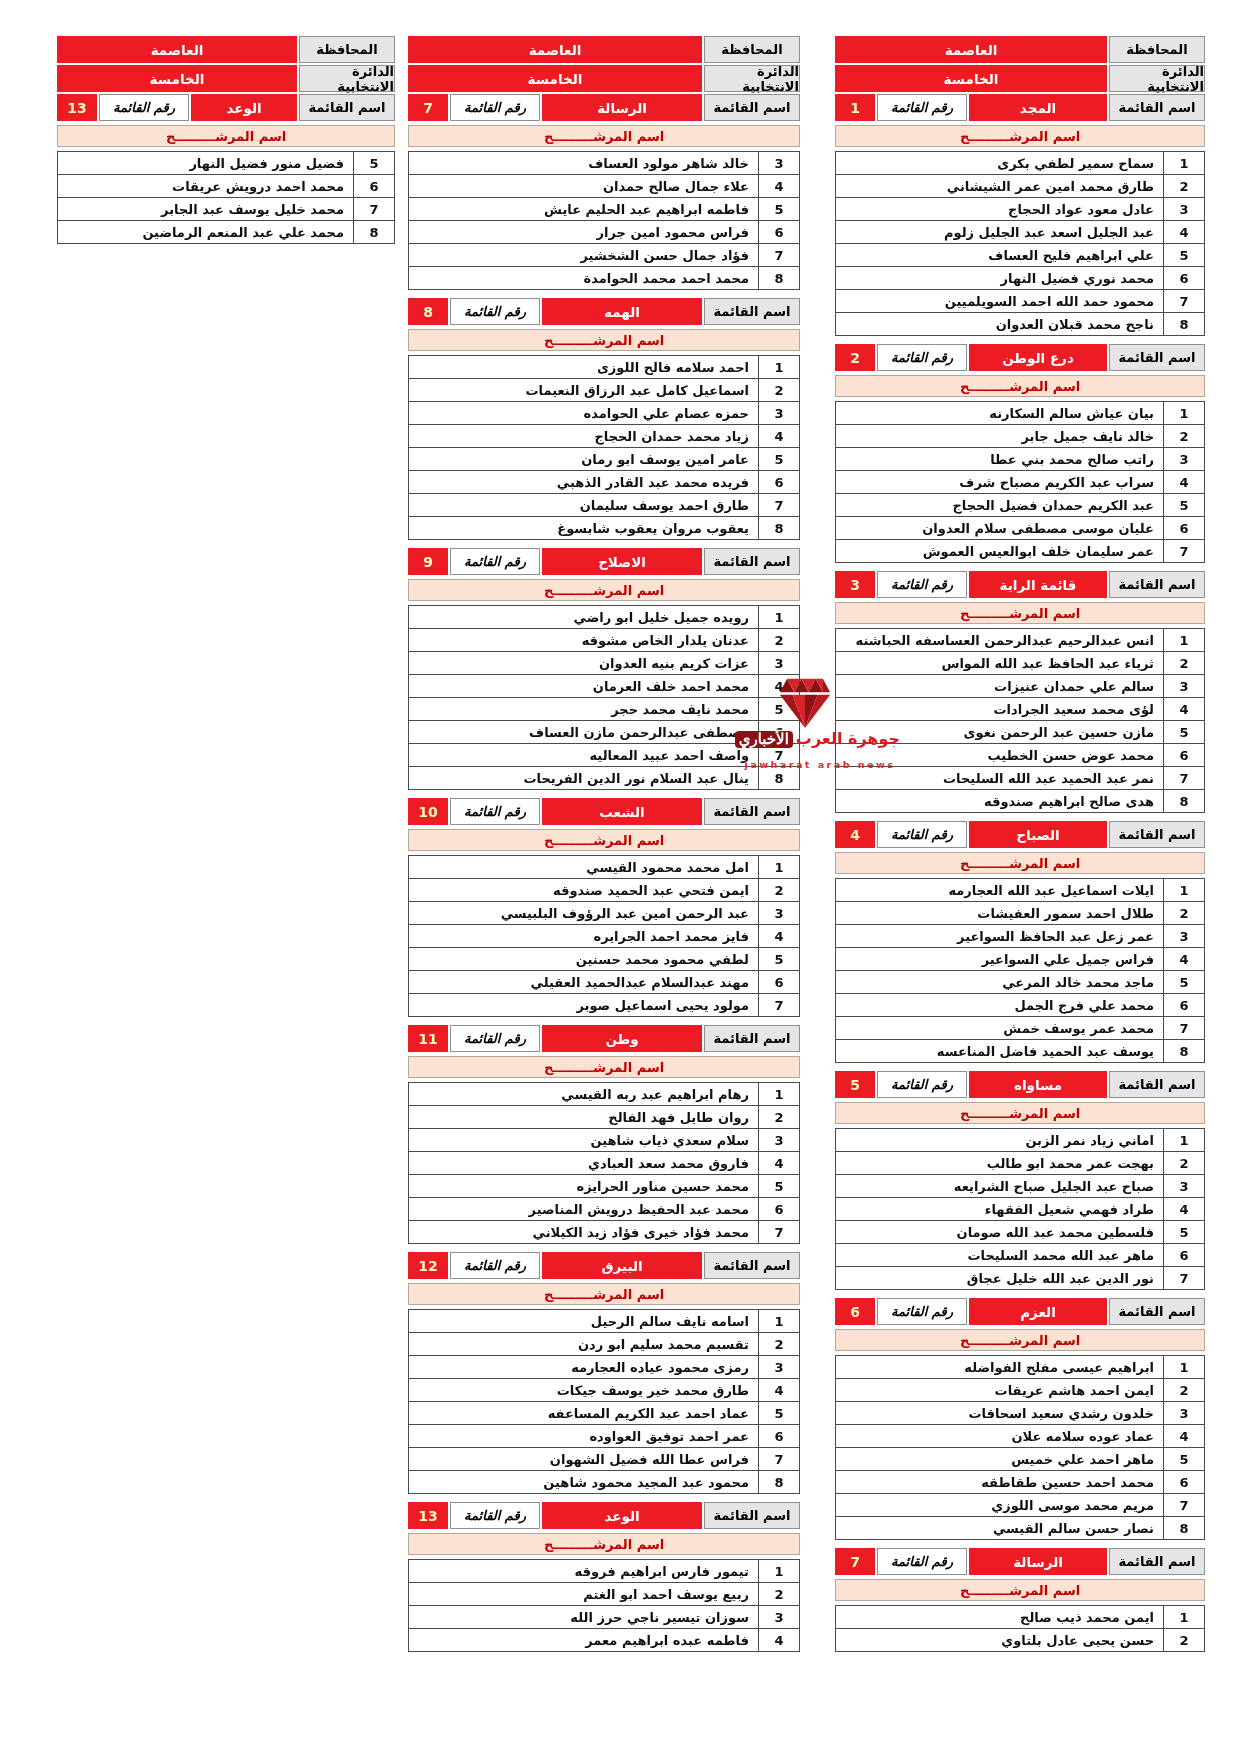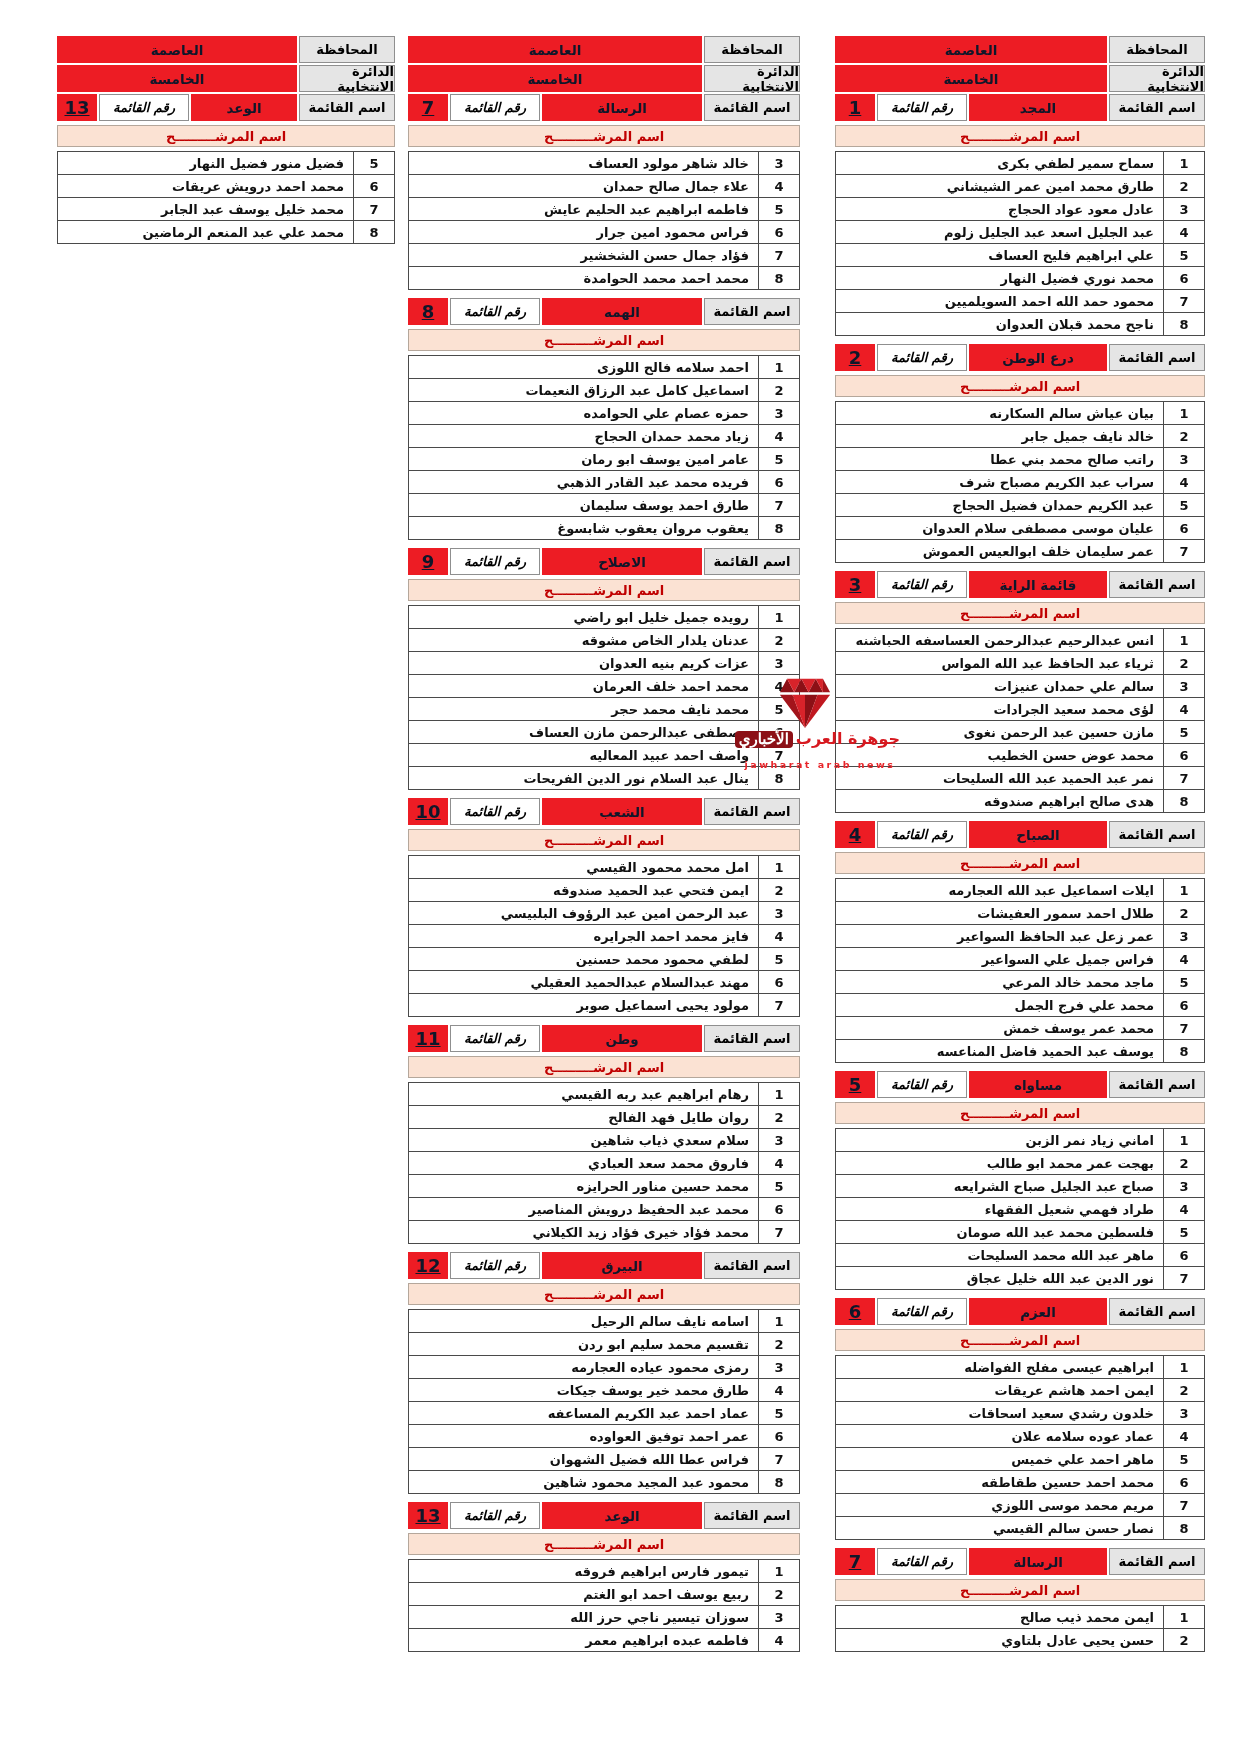--- a/index.html
+++ b/index.html
@@ -6,26 +6,26 @@
     font-family:"DejaVu Sans","Liberation Sans",sans-serif;}
   .page{position:relative;width:1242px;height:1744px;background:#fff;direction:rtl;}
   .col{position:absolute;top:36px;}
   #col-right{right:37px;width:370px;}
   #col-middle{left:408px;width:392px;}
   #col-left{left:57px;width:338px;}
 
   .hdr-row{display:flex;direction:rtl;height:27px;gap:2px;margin-bottom:2px;}
   .lblcell{width:96px;flex:0 0 96px;background:#e5e5e5;border:1px solid #8f8f8f;color:#000;
     font-weight:bold;font-size:13px;display:flex;align-items:center;justify-content:center;box-sizing:border-box;}
-  .redcell{background:#ed1c24;color:#0f172a;font-weight:bold;font-size:13.5px;
+  .redcell{background:#ed1c24;color:#ffffff;font-weight:bold;font-size:13.5px;
     display:flex;align-items:center;justify-content:center;flex:1 1 auto;}
   .numlbl{width:90px;flex:0 0 90px;background:#fff;border:1px solid #8f8f8f;color:#000;font-weight:bold;
     font-size:13px;display:flex;align-items:center;justify-content:center;box-sizing:border-box;font-style:italic;}
-  .rednum{width:40px;flex:0 0 40px;background:#ed1c24;color:#0f172a;font-weight:bold;font-size:18px;
-    display:flex;align-items:center;justify-content:center;text-decoration:underline;}
+  .rednum{width:40px;flex:0 0 40px;background:#ed1c24;color:#fef9c3;font-weight:bold;font-size:14px;
+    display:flex;align-items:center;justify-content:center;}
 
   .marsh{height:20px;margin:4px 0;background:#fbe2d3;border:1px solid #b5a79b;color:#c00000;
     font-weight:bold;font-size:13px;display:flex;align-items:center;justify-content:center;}
 
   .cands{border:1px solid #4a4a4a;margin-bottom:8px;}
   .cand{display:flex;direction:rtl;height:22px;border-bottom:1px solid #4a4a4a;background:#fff;}
   .cand:last-child{border-bottom:none;}
   .cand .cnum{width:40px;flex:0 0 40px;border-inline-end:1px solid #4a4a4a;color:#111;font-weight:bold;
     font-size:13px;display:flex;align-items:center;justify-content:center;}
   .cand .cname{flex:1;display:flex;align-items:center;justify-content:flex-start;padding:0 9px;

